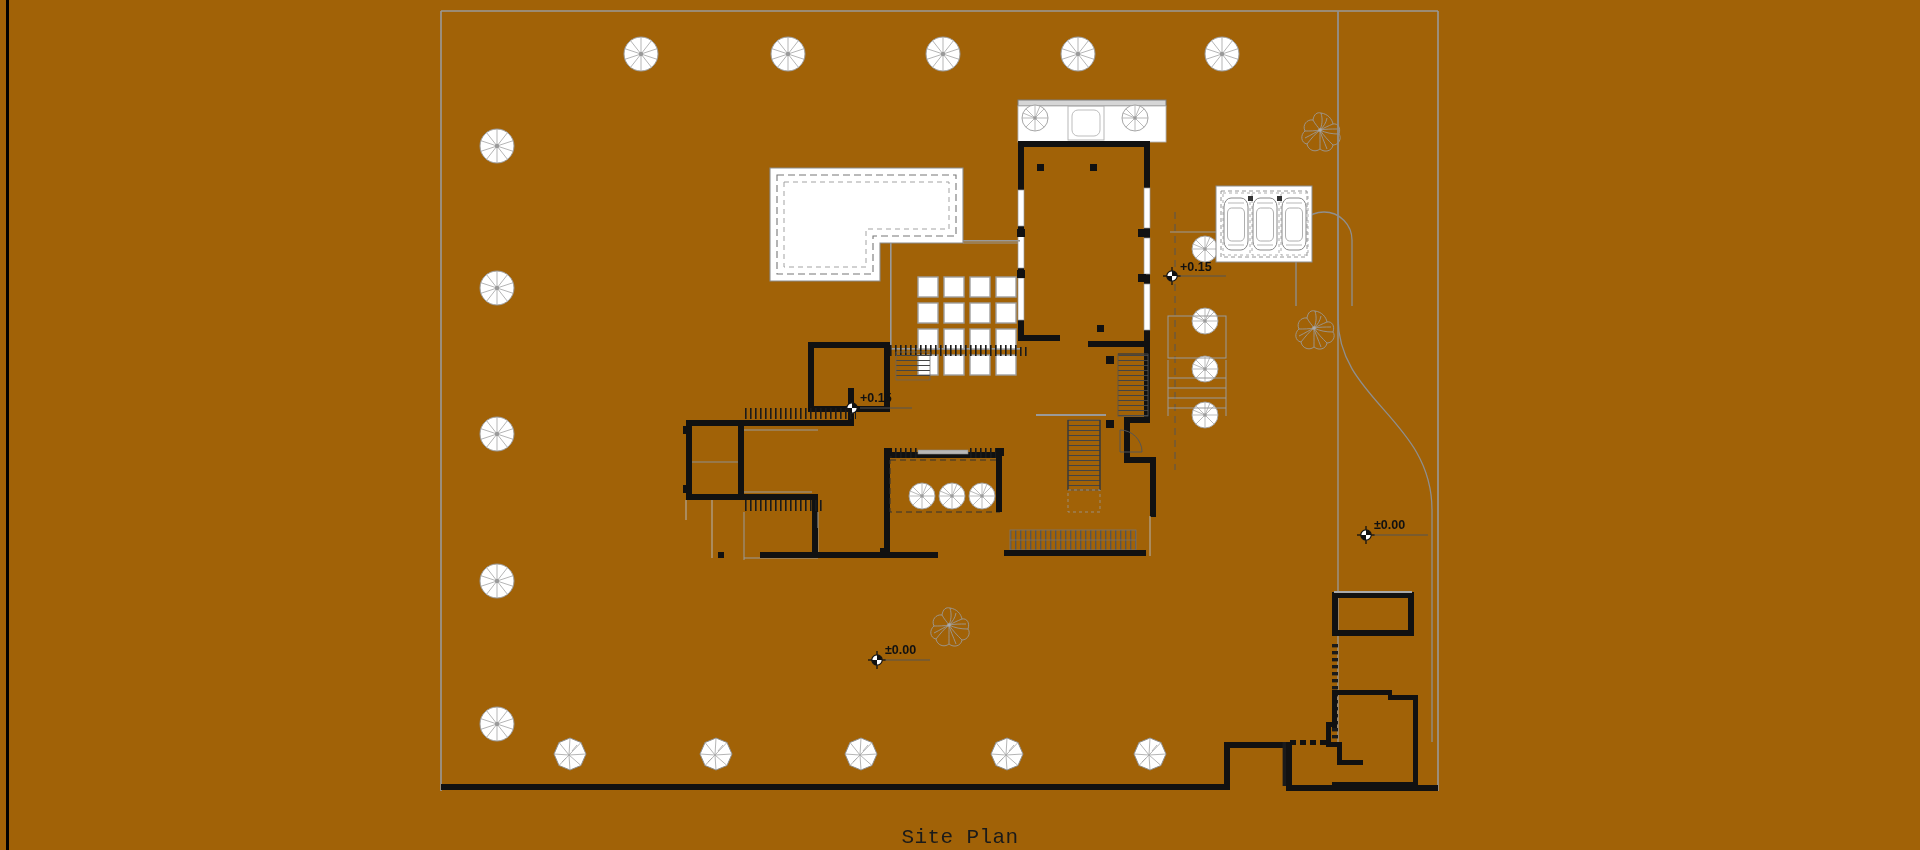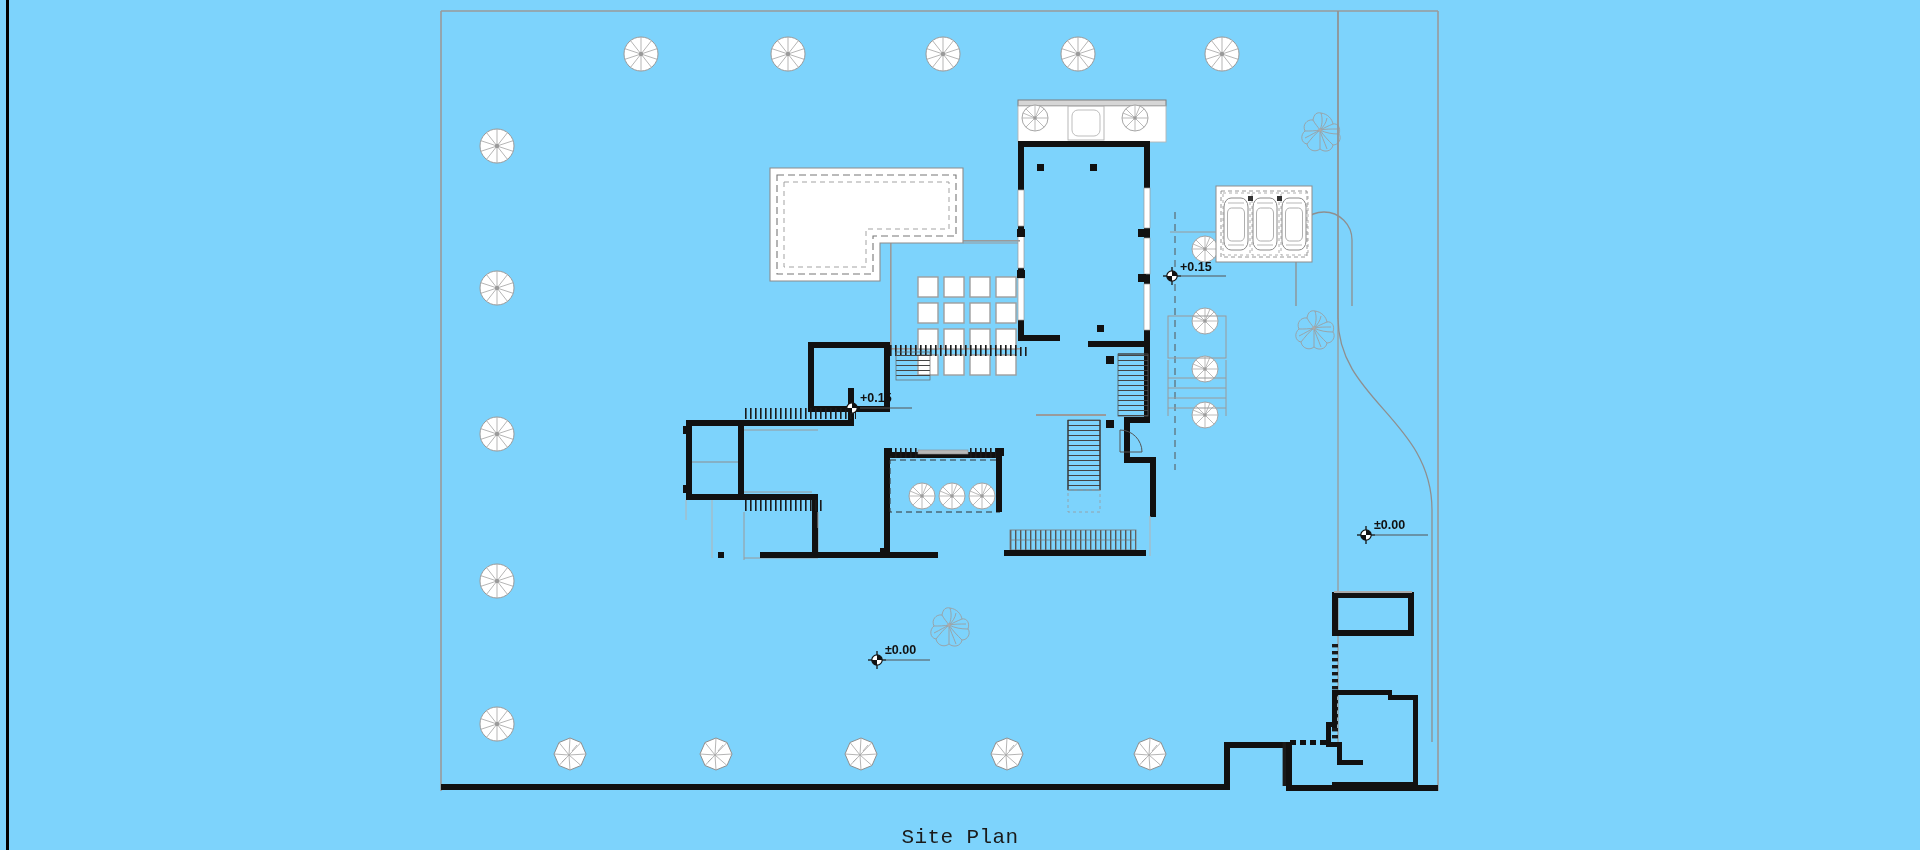--- a/index.html
+++ b/index.html
@@ -13,21 +13,21 @@
     height: 850px;
     overflow: hidden;
     font-family: "Liberation Sans", sans-serif;
     position: relative;
   }
   #sheet {
     position: absolute;
     left: 0; top: 0;
     width: 1920px;
     height: 850px;
-    background: #7dd3fc;
+    background: #a16207;
   }
   
   .page-frame-left {
     position: absolute;
     left: 6px; top: 0;
     width: 3px; height: 850px;
     background: #000000;
   }
   #plan-svg {
     position: absolute;

